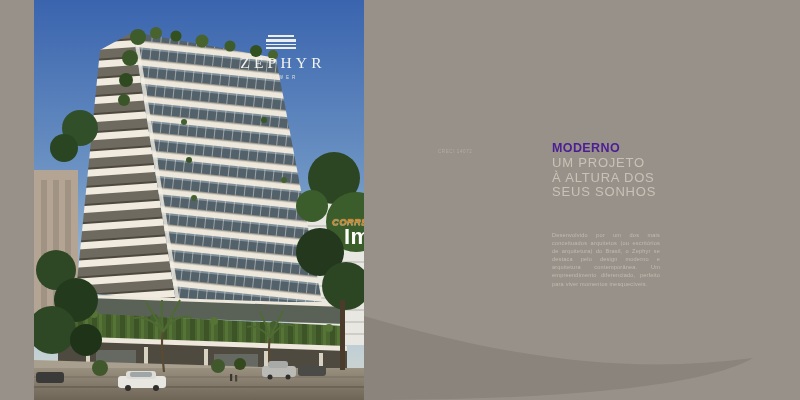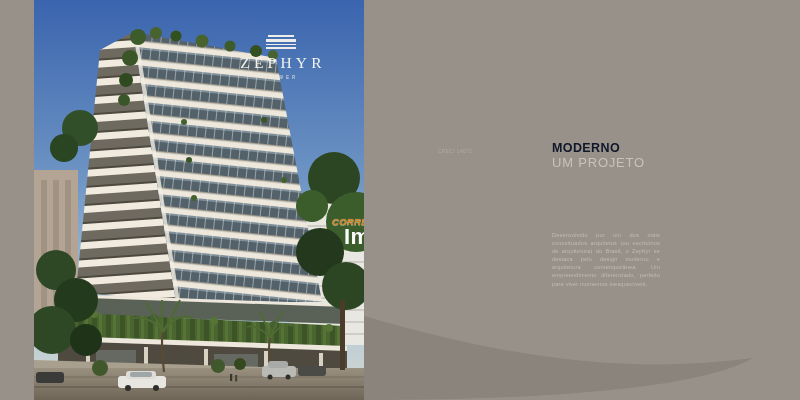--- a/index.html
+++ b/index.html
@@ -32,21 +32,21 @@
   .wm-brand { position:absolute; left:12px; top:64px; font-size:22px; font-weight:600;
               color:#FDFDFC; letter-spacing:.5px; white-space:nowrap; }
 
   
   .panel { position:absolute; left:364px; top:0; width:436px; height:400px; background:#97918A; }
   .swoosh { position:absolute; left:0; bottom:0; }
   .creci { position:absolute; left:74px; top:149px; font-size:4.5px; letter-spacing:.6px;
            color:#B3ACA1; }
   .headline { position:absolute; left:188px; top:141px; }
   .hl-bold  { font-size:12.5px; line-height:14.8px; font-weight:bold; letter-spacing:.4px;
-              color:#0f172a; white-space:nowrap; }
+              color:#4c1d95; white-space:nowrap; }
   .hl-light { font-size:13px; line-height:14.8px; font-weight:400; letter-spacing:.8px;
               color:#C9C2B7; white-space:nowrap; }
   .body-copy { position:absolute; left:188px; top:231px; width:108px;
                font-size:5.6px; line-height:8.1px; letter-spacing:.18px;
                text-align:justify; color:#C2BBAF; }
 </style>
 </head>
 <body>
 
 <div class="canvas">
@@ -216,17 +216,19 @@
   </div>
 
   <div class="panel">
     <svg class="swoosh" width="436" height="400" viewBox="0 0 436 400">
       <path d="M0,316 C150,360 270,374 389,358 C330,392 150,400 0,400 Z" fill="#8A847C"></path>
     </svg>
     <div class="creci">CRECI 14072</div>
     <div class="headline">
       <div class="hl-bold">MODERNO</div>
       <div class="hl-light">UM PROJETO</div>
+      <div class="hl-light">À ALTURA DOS</div>
+      <div class="hl-light">SEUS SONHOS</div>
     </div>
     <p class="body-copy">Desenvolvido por um dos mais conceituados arquitetos (ou escritórios de arquitetura) do Brasil, o Zephyr se destaca pelo design moderno e arquitetura contemporânea. Um empreendimento diferenciado, perfeito para viver momentos inesquecíveis.</p>
   </div>
 
 </div>
 
 </body></html>

